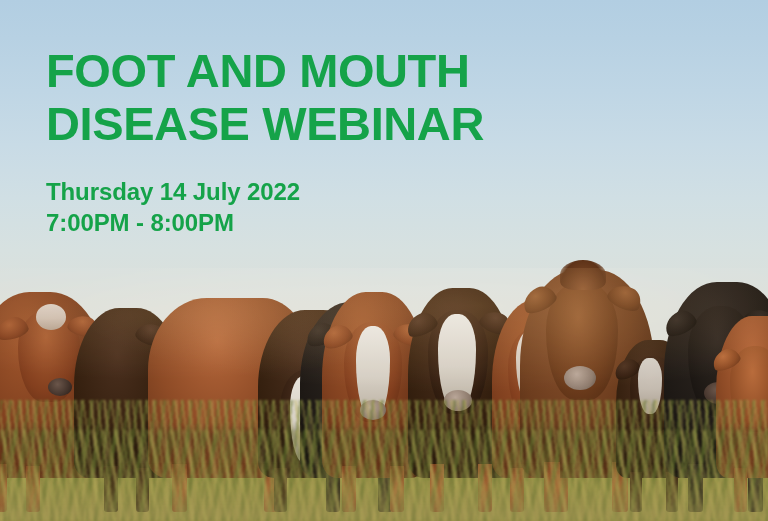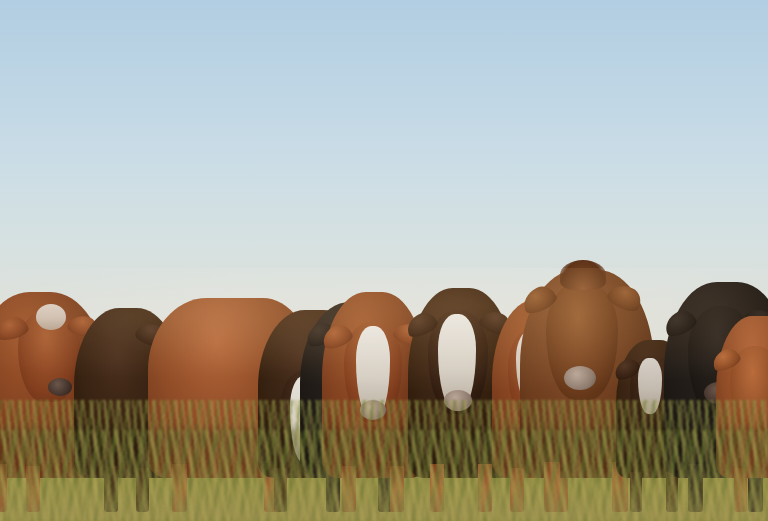--- a/index.html
+++ b/index.html
@@ -341,14 +341,20 @@
 
   </div>
 
   <div class="rimlight"></div>
   <div class="herd-shadow"></div>
 
   <div class="grass-blades"></div>
   <div class="grass-blades2"></div>
   <div class="grass-soft-bottom"></div>
 
+  <div class="text-block">
+    <h1 class="headline">FOOT AND MOUTH
+DISEASE WEBINAR</h1>
+    <p class="subline">Thursday 14 July 2022
+7:00PM - 8:00PM</p>
+  </div>
 
 </div>
 
 </body></html>

